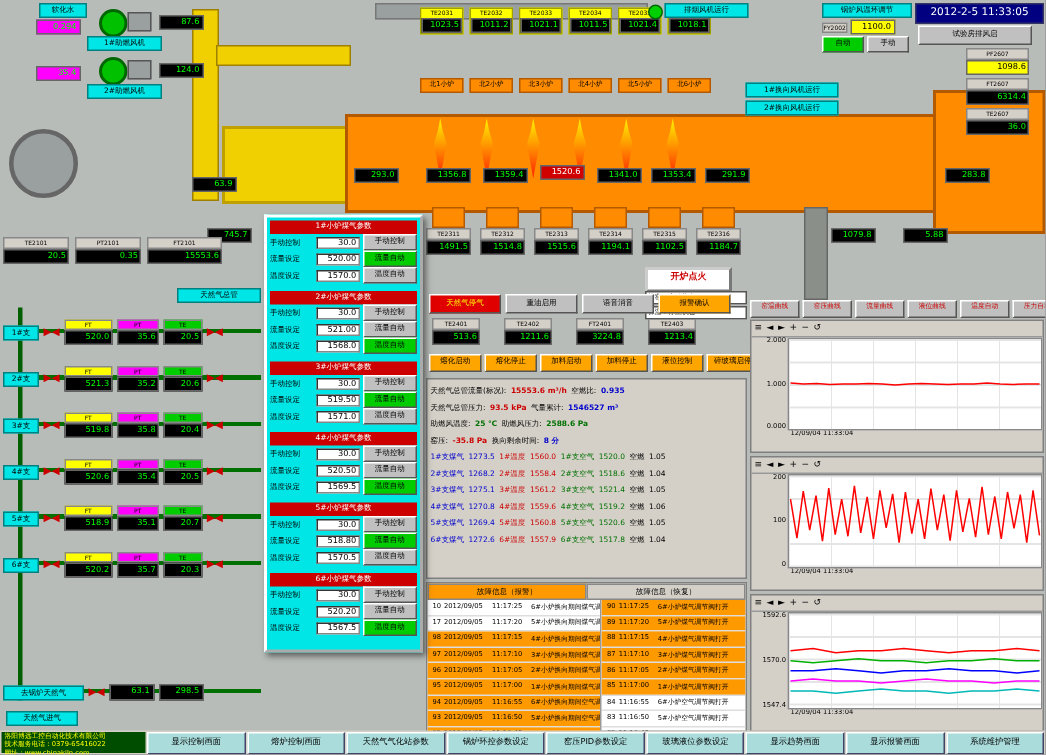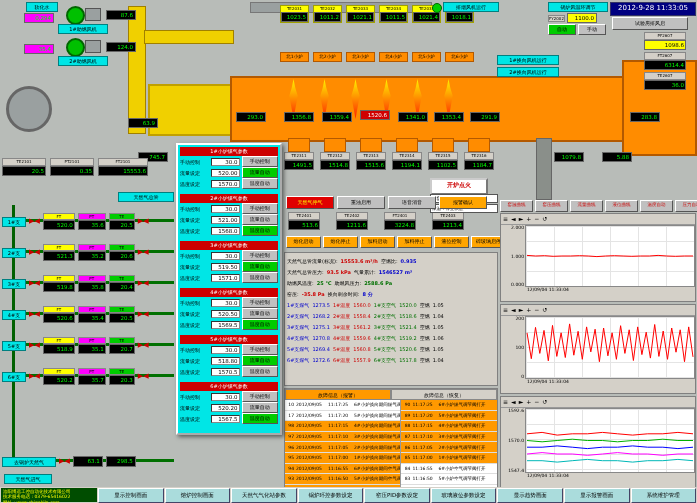--- a/index.html
+++ b/index.html
@@ -256,21 +256,21 @@
         <span class="tg">FT2401</span>
         <span class="vl">3224.8</span>
       </div>
 
       <div class="sensor" style="width:32px">
         <span class="tg">TE2403</span>
         <span class="vl">1213.4</span>
       </div>
     </div>
 
-  <div class="abs datetime" style="left:610px;top:2px;width:84px;height:12px">2012-9-28 11:33:05</div>
+  <div class="abs datetime" style="left:610px;top:2px;width:84px;height:12px">2012-2-5 11:33:05</div>
   <div class="abs btn3d" style="left:612px;top:17px;width:74px;height:11px;line-height:2">试验房排风启</div>
   <div class="abs green-dot" style="left:432px;top:3px"></div>
   <div class="abs tag-cyan" style="left:443px;top:2px;width:52px">排烟风机运行</div>
   <div class="abs tag-cyan" style="left:497px;top:55px;width:58px">1#换向风机运行</div>
   <div class="abs tag-cyan" style="left:497px;top:67px;width:58px">2#换向风机运行</div>
 
   <div class="abs" style="left:548px;top:2px;width:60px">
     <div class="tag-cyan">锅炉风温环调节</div>
     <div style="display:flex;gap:2px;margin-top:1px;align-items:center">
       <span class="tg" style="font-size:4px;background:#d4d0c8;border:1px solid #888">FY2002</span>

